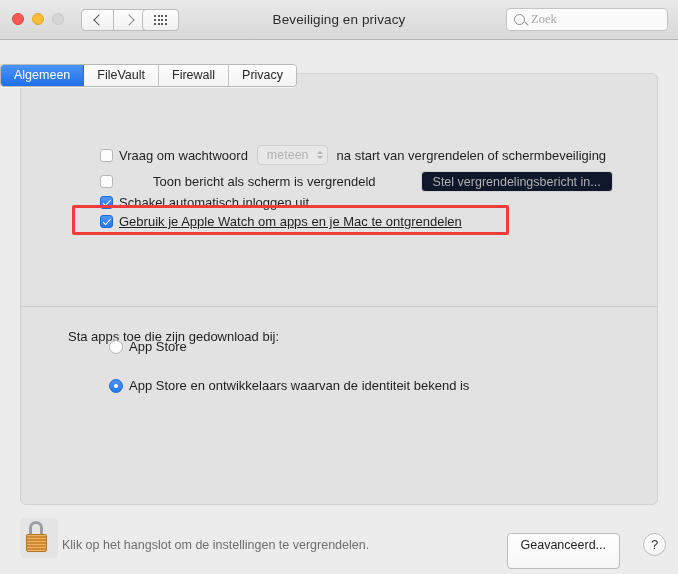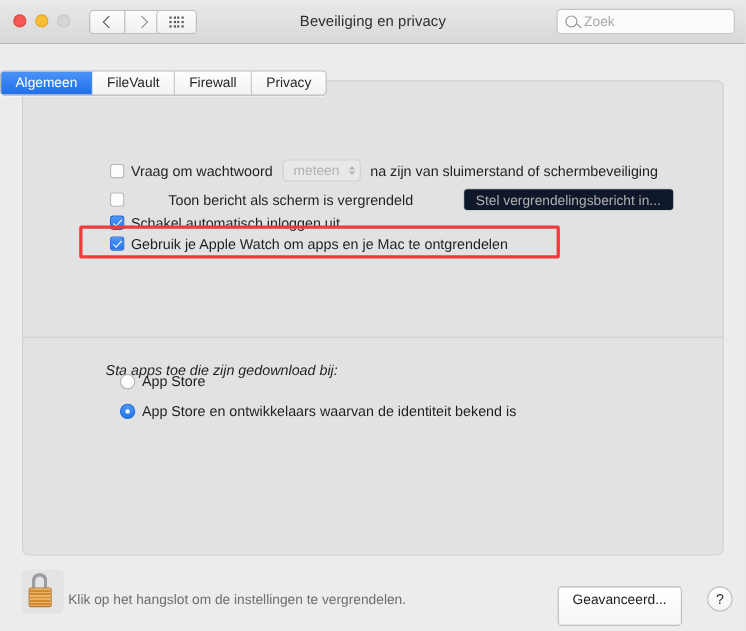--- a/index.html
+++ b/index.html
@@ -119,21 +119,21 @@
     position: absolute;
     width: 4.5px; height: 1.4px;
     background: #8d8d8d;
     transform: rotate(45deg);
     right: -4px; bottom: 0px;
   }
   .searchfield input {
     border: none;
     outline: none;
     background: transparent;
-    font-family: Liberation Sans, sans-serif;
+    font-family: Liberation Serif, serif;
     font-size: 12.5px;
     color: #0f766e;
     margin-left: 6px;
     width: 125px;
     padding: 0;
   }
   .searchfield input::placeholder { color: #a8a8a8; }
 
   
   .panel {
@@ -436,53 +436,53 @@
   <div class="row" style="left:80px; top:72px;">
     <span class="cb off"></span>
     <span class="label-text">Vraag om wachtwoord</span>
     <span class="popup" style="margin-left:9px;">
       <span>meteen</span>
       <span class="arrows">
           <i class="up"></i>
           <i class="down"></i>
         </span>
     </span>
-    <span class="label-text" style="margin-left:9px;">na zijn van sluimerstand of schermbeveiliging</span>
+    <span class="label-text" style="margin-left:9px;">na start van vergrendelen of schermbeveiliging</span>
   </div>
 
   <div class="row" style="left:80px; top:98px;gap:34px;">
     <span class="cb off"></span>
     <span class="label-text">Toon bericht als scherm is vergrendeld</span>
     <span class="pushbtn disabled" style="margin-left:11px;">Stel vergrendelingsbericht in...</span>
   </div>
 
   <div class="row" style="left:80px; top:122px;">
     <span class="cb on"></span>
     <span class="label-text">Schakel automatisch inloggen uit</span>
   </div>
 
-  <div class="row" style="left:80px; top:141px;">
+  <div class="row" style="left:80px; top:141px;text-decoration:underline;">
     <span class="cb on"></span>
     <span class="label-text">Gebruik je Apple Watch om apps en je Mac te ontgrendelen</span>
   </div>
 
   <div class="annotation"></div>
 
   <div class="divider"></div>
 
-  <div class="row" style="left:76px; top:256px;font-style:italic;">
+  <div class="row" style="left:48px; top:256px;">
     <span class="label-text">Sta apps toe die zijn gedownload bij:</span>
   </div>
 
   <div class="row" style="left:89px; top:266px;align-items:flex-end;">
     <span class="rb off"></span>
     <span class="label-text">App Store</span>
   </div>
 
-  <div class="row" style="left:89px; top:293px;">
+  <div class="row" style="left:89px; top:305px;">
     <span class="rb on"></span>
     <span class="label-text">App Store en ontwikkelaars waarvan de identiteit bekend is</span>
   </div>
 
 </div>
 
 <div class="lockbtn">
   <span class="lock-shackle"></span>
   <span class="lock-body"></span>
 </div>

